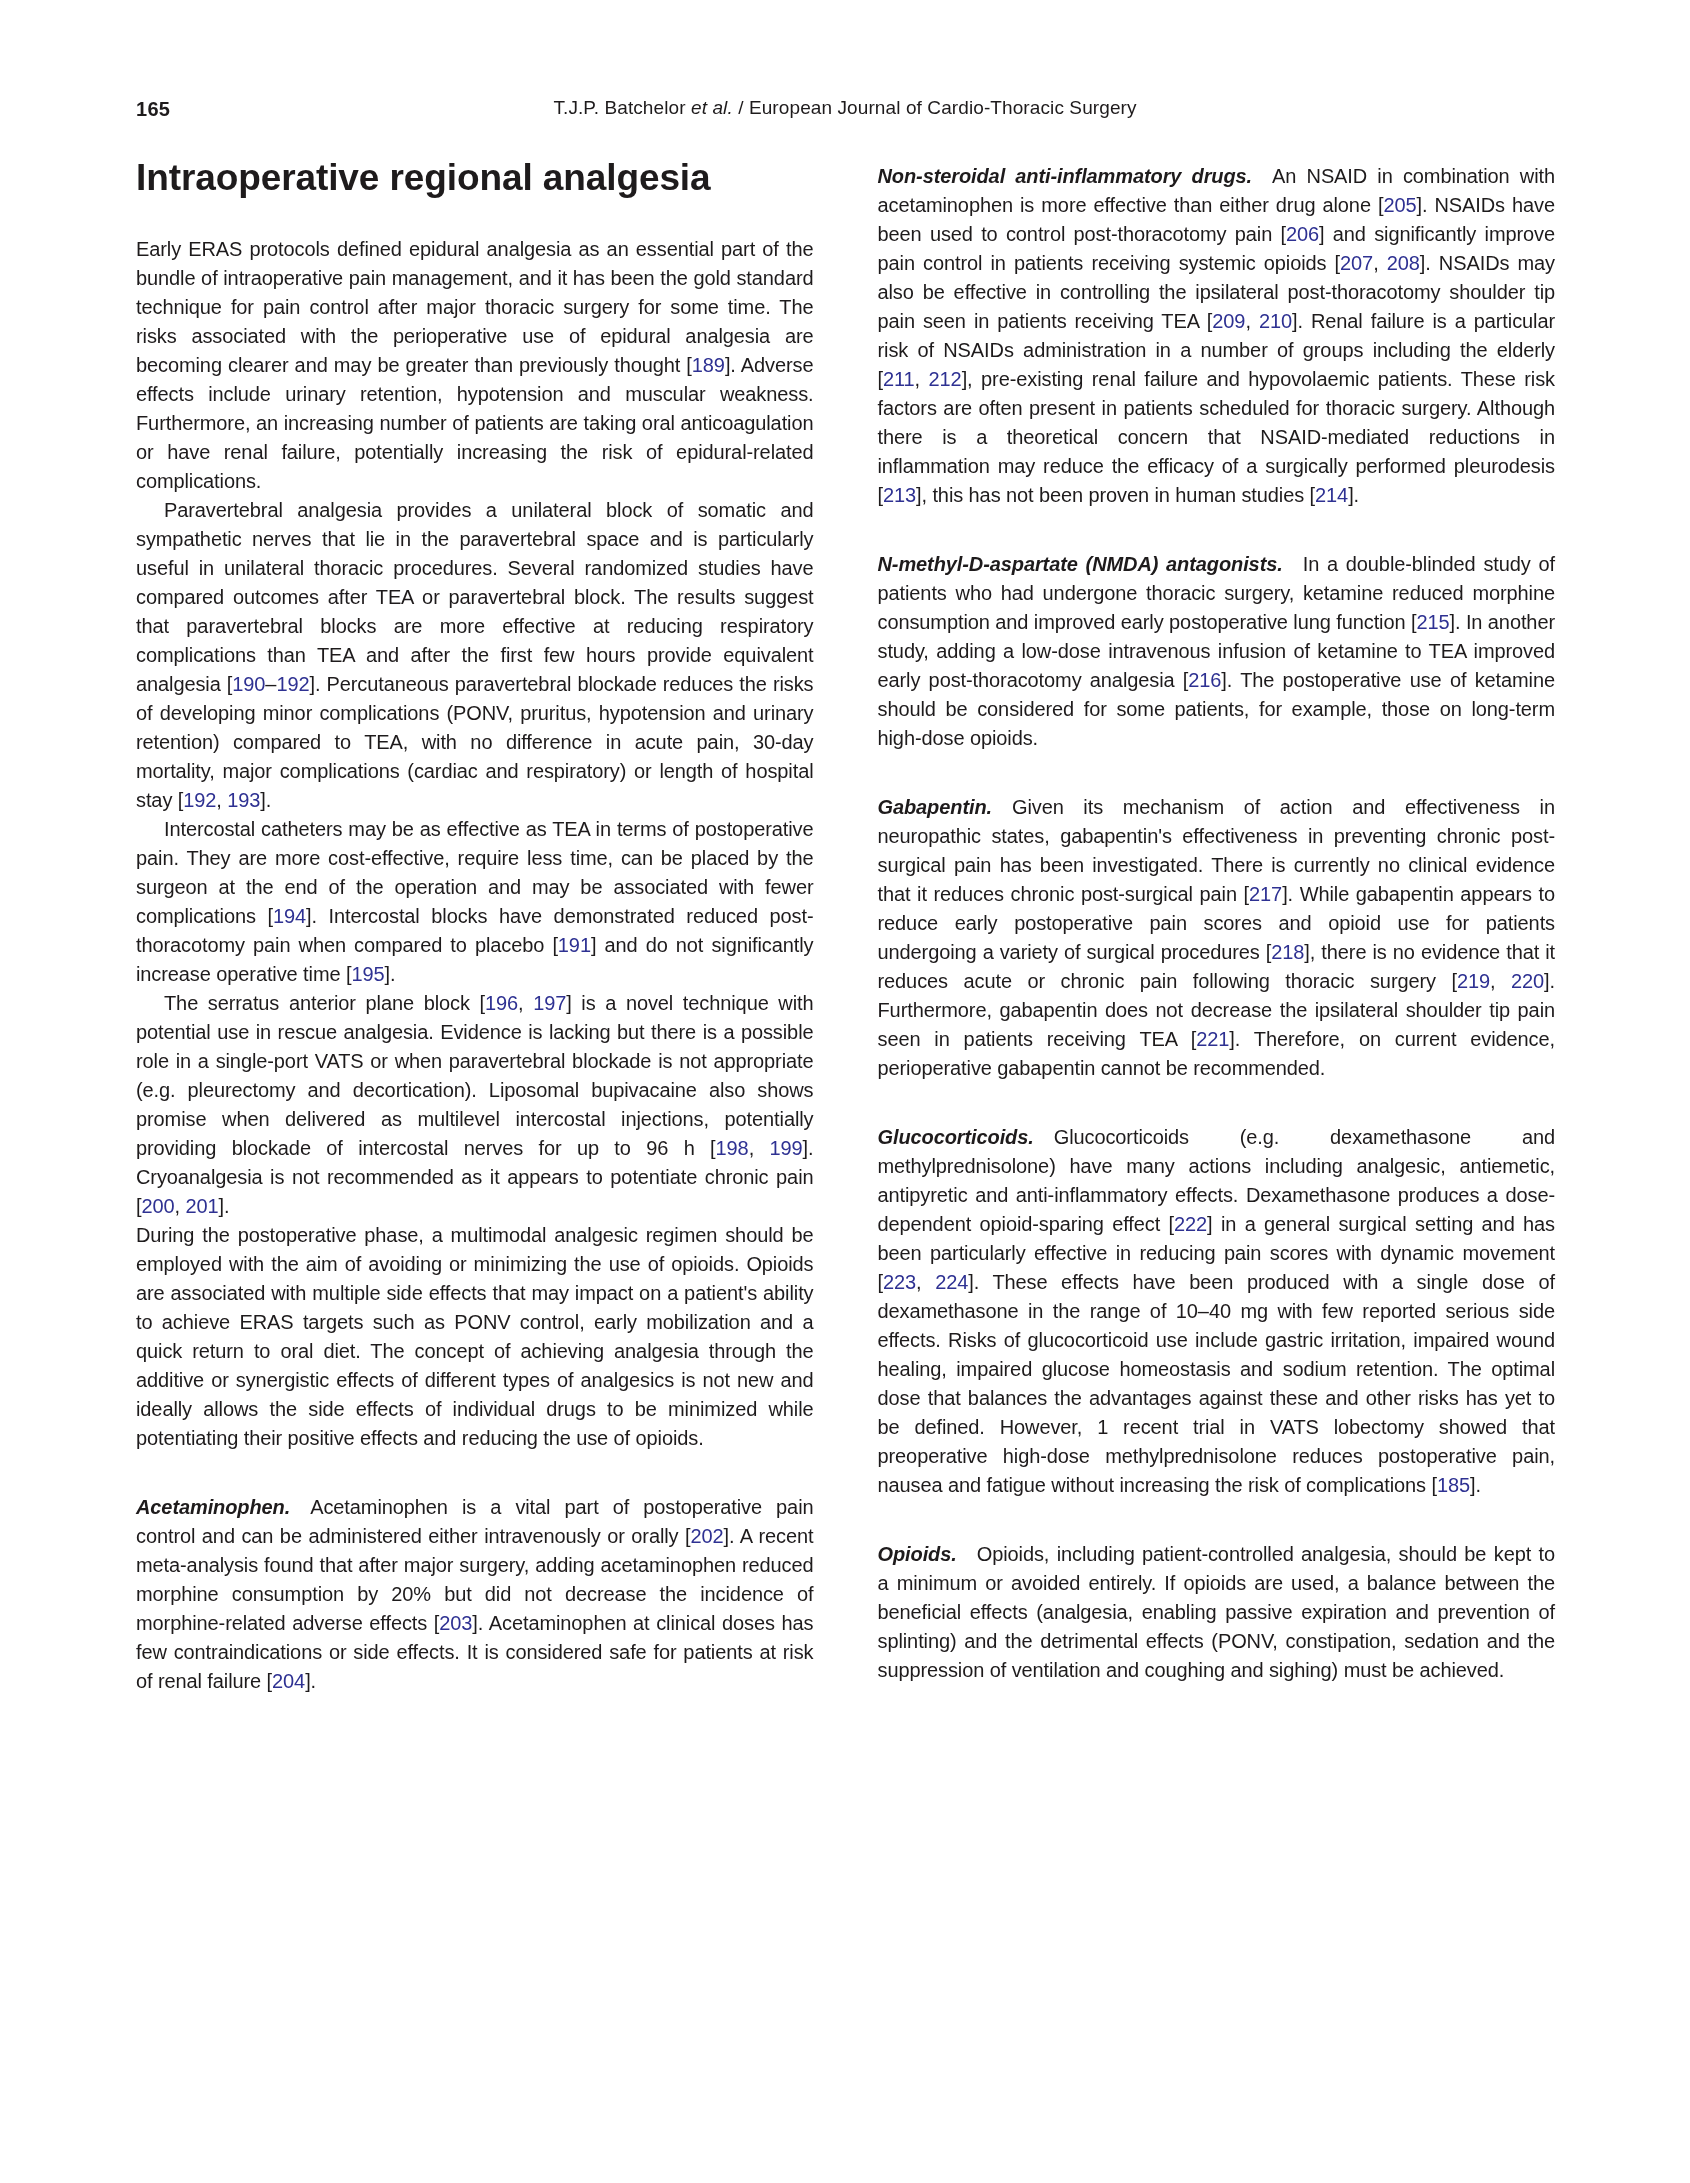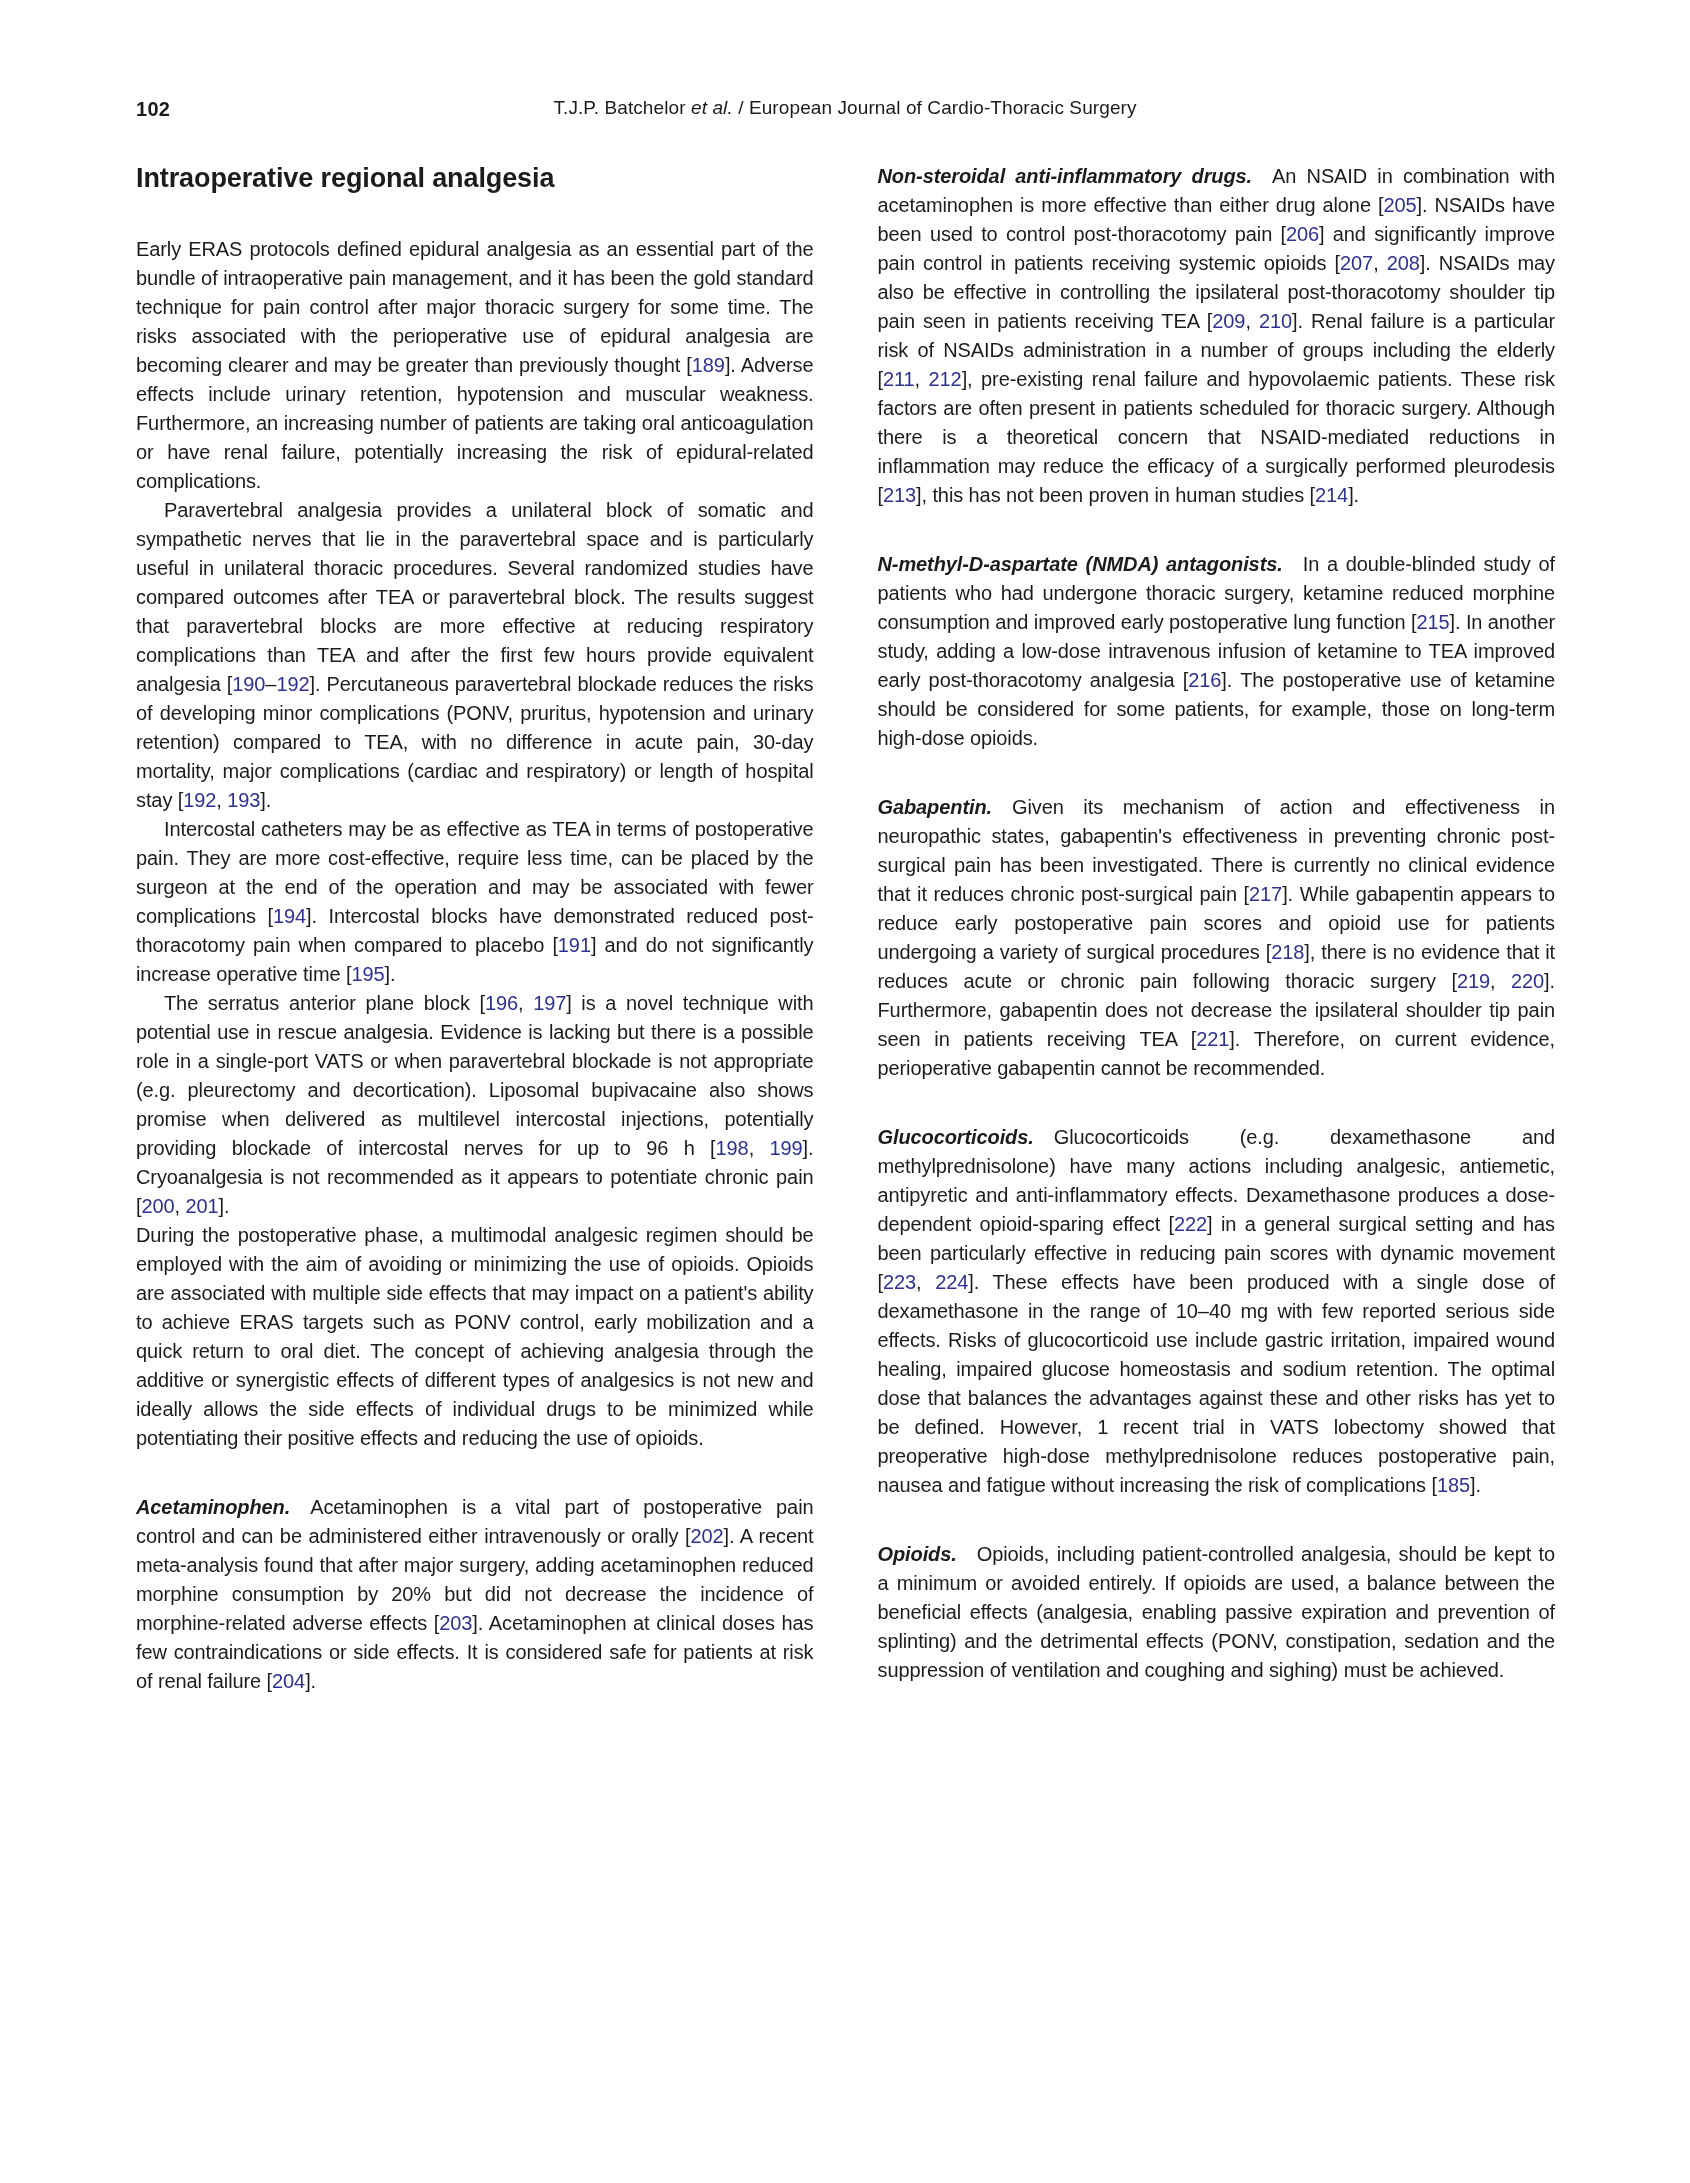--- a/index.html
+++ b/index.html
@@ -45,21 +45,21 @@
     left: 136px;
     width: 1419px;
     display: flex;
     gap: 64px;
   }
   .col {
     flex: 1;
     min-width: 0;
   }
   h1 {
-    font-size: 27px;
+    font-size: 37px;
     line-height: 32px;
     font-weight: bold;
     letter-spacing: -0.1px;
     margin: 0 0 41px 0;
   }
   h1.mid {
     margin-top: 42px;
     margin-bottom: 38px;
   }
   p.body {
@@ -78,21 +78,21 @@
     margin-right: 20px;
   }
   .cite { color: var(--cite, #2e3192); }
 </style>
 </head>
 <body>
 
 <div class="page">
 
   <div class="header">
-    <span class="pagenum">102</span>
+    <span class="pagenum">165</span>
     <div class="running-title"><span>T.J.P. Batchelor </span><i>et al.</i><span> / European Journal of Cardio-Thoracic Surgery</span></div>
   </div>
 
   <div class="content">
 
     <section class="col">
       <h1>Intraoperative regional analgesia</h1>
       <p class="body">Early ERAS protocols defined epidural analgesia as an essential part of the bundle of intraoperative pain management, and it has been the gold standard technique for pain control after major thoracic surgery for some time. The risks associated with the perioperative use of epidural analgesia are becoming clearer and may be greater than previously thought [<span class="cite">189</span>]. Adverse effects include urinary retention, hypotension and muscular weakness. Furthermore, an increasing number of patients are taking oral anticoagulation or have renal failure, potentially increasing the risk of epidural-related complications.</p>
       <p class="body indent">Paravertebral analgesia provides a unilateral block of somatic and sympathetic nerves that lie in the paravertebral space and is particularly useful in unilateral thoracic procedures. Several randomized studies have compared outcomes after TEA or paravertebral block. The results suggest that paravertebral blocks are more effective at reducing respiratory complications than TEA and after the first few hours provide equivalent analgesia [<span class="cite">190</span>–<span class="cite">192</span>]. Percutaneous paravertebral blockade reduces the risks of developing minor complications (PONV, pruritus, hypotension and urinary retention) compared to TEA, with no difference in acute pain, 30-day mortality, major complications (cardiac and respiratory) or length of hospital stay [<span class="cite">192</span>, <span class="cite">193</span>].</p>
       <p class="body indent">Intercostal catheters may be as effective as TEA in terms of postoperative pain. They are more cost-effective, require less time, can be placed by the surgeon at the end of the operation and may be associated with fewer complications [<span class="cite">194</span>]. Intercostal blocks have demonstrated reduced post-thoracotomy pain when compared to placebo [<span class="cite">191</span>] and do not significantly increase operative time [<span class="cite">195</span>].</p>

